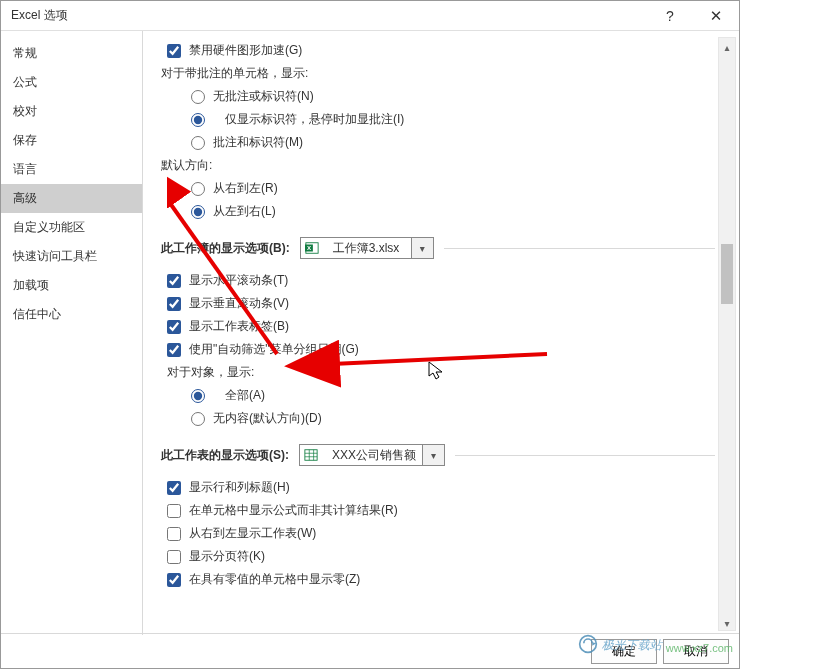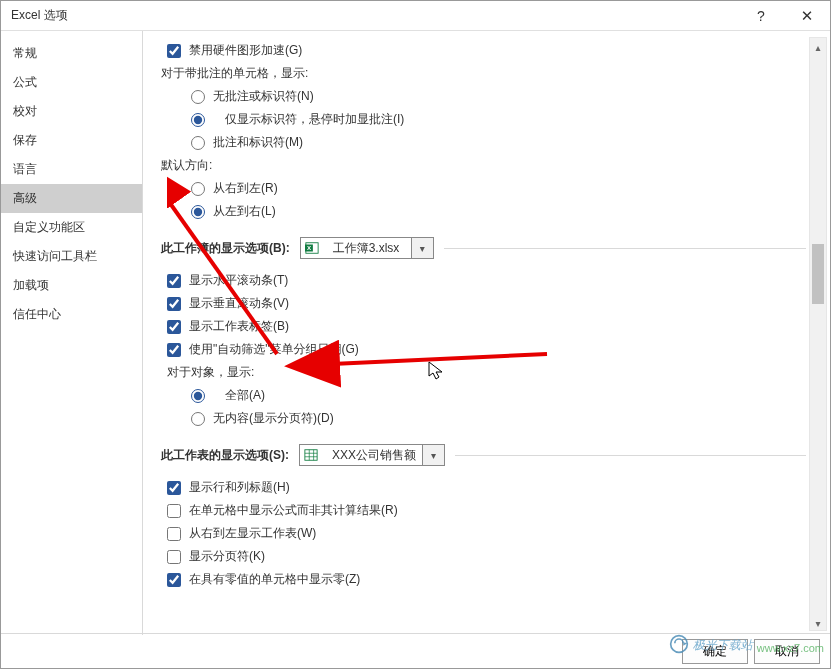--- a/index.html
+++ b/index.html
@@ -1,17 +1,17 @@
 <!DOCTYPE html>
 <html><head>
 <meta charset="utf-8">
 <style>
   * { box-sizing: border-box; }
   body { margin:0; font-family: "Microsoft YaHei", "Segoe UI", sans-serif; font-size:12px; color:#333; background:#fff; }
-  .window { width:831px; height:669px; border:1px solid #999; position:relative; background:#fff; overflow:hidden; }
+  .window { width:740px; height:669px; border:1px solid #999; position:relative; background:#fff; overflow:hidden; }
   .titlebar { height:30px; display:flex; align-items:center; padding:0 0 0 10px; border-bottom:1px solid #e0e0e0; }
   .titlebar .title { flex:0 0 auto; font-size:12px; }
   .titlebar .spacer { flex:1; }
   .titlebar .tbtn { width:46px; height:30px; display:flex; align-items:center; justify-content:center; font-size:14px; color:#333; }
   .titlebar .tbtn.close { font-size:15px; }
 
   .body { display:flex; height:604px; }
   .sidebar { width:141px; border-right:0; padding-top:8px; }
   .sidebar .item { padding:6px 12px; font-size:12px; color:#333; cursor:default; }
   .sidebar .item.selected { background:#cfcfcf; }
@@ -145,21 +145,21 @@
         <label>使用"自动筛选"菜单分组日期(G)</label>
       </div>
 
       <div class="subhead" style="padding-left:6px;">对于对象，显示:</div>
       <div class="row indent1">
         <input type="radio" name="obj" checked="" style="">
         <label style="margin-left:20px;">全部(A)</label>
       </div>
       <div class="row indent1">
         <input type="radio" name="obj" style="">
-        <label style="margin-left:8px;">无内容(显示分页符)(D)</label>
+        <label style="margin-left:8px;">无内容(默认方向)(D)</label>
       </div>
 
       <div class="section-hdr">
         <span class="title">此工作表的显示选项(S):</span>
         <div class="combo">
           <div class="combo-box">
             <svg class="xl-ico" viewBox="0 0 16 16">
               <rect x="1" y="2" width="14" height="12" fill="#fff" stroke="#107c41" stroke-width="1"></rect>
               <line x1="1" y1="6" x2="15" y2="6" stroke="#107c41" stroke-width="0.8"></line>
               <line x1="1" y1="10" x2="15" y2="10" stroke="#107c41" stroke-width="0.8"></line>

